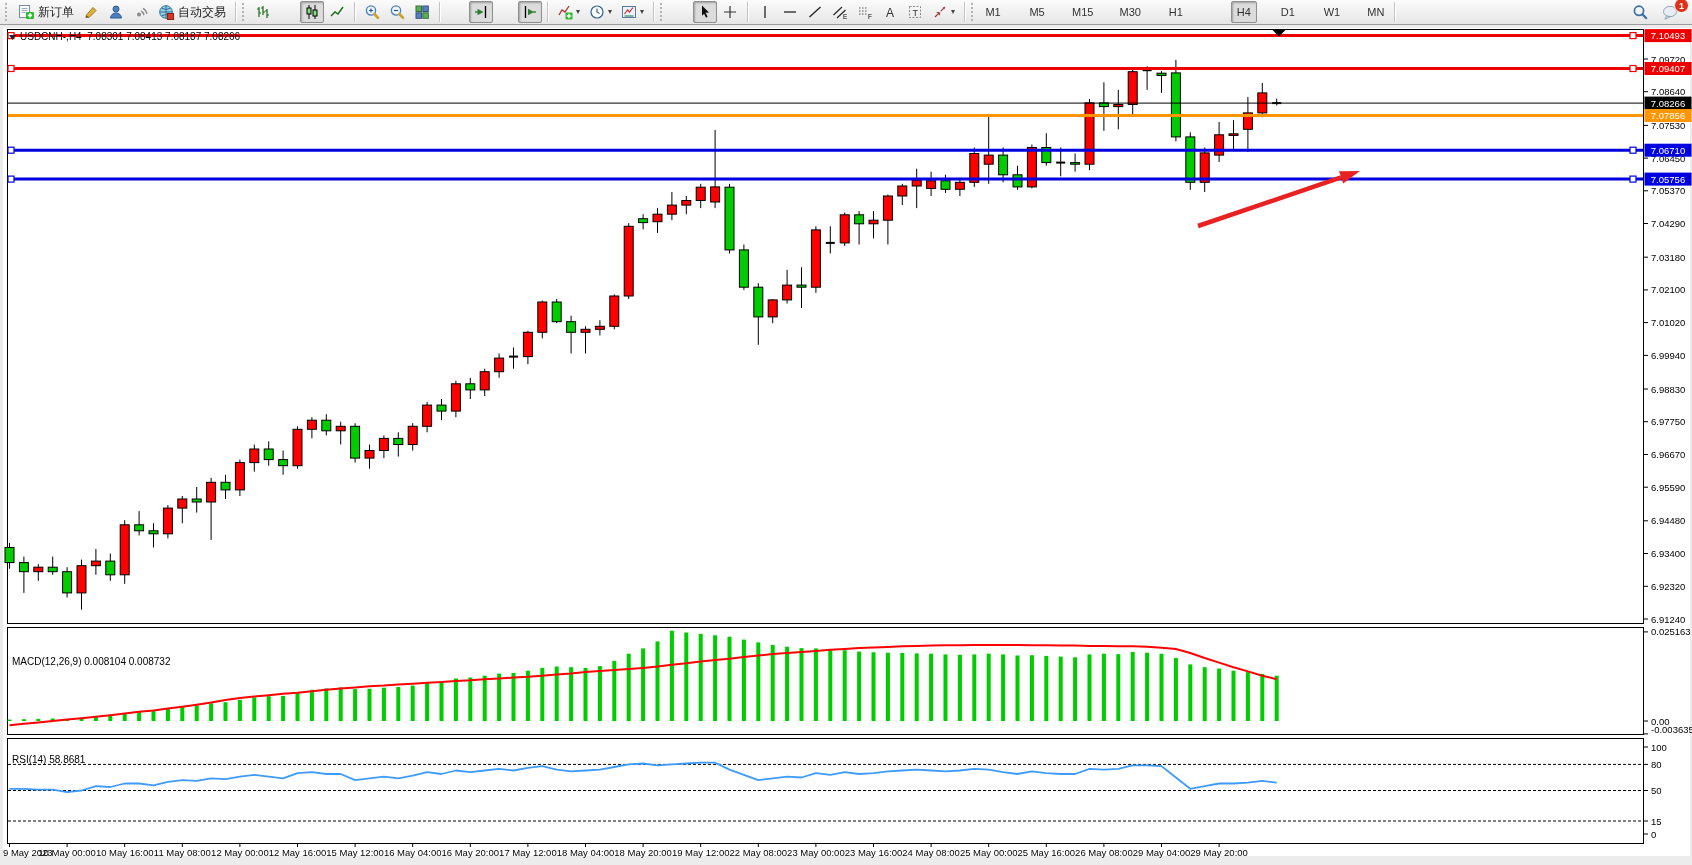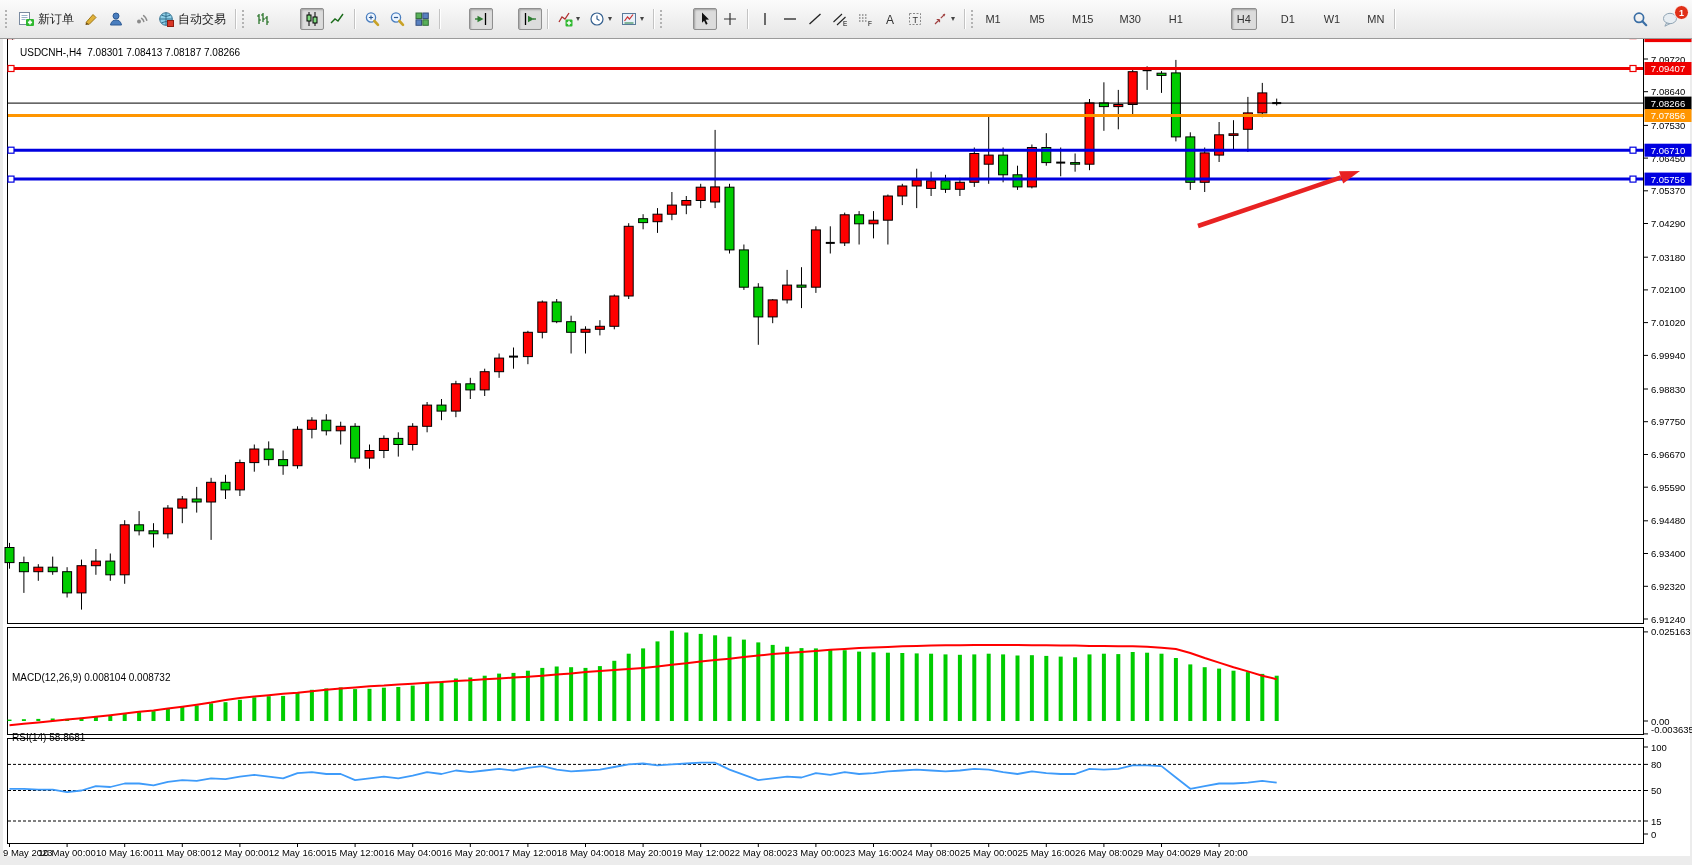--- a/index.html
+++ b/index.html
@@ -3,21 +3,21 @@
 <meta charset="utf-8">
 <style>
   html,body{margin:0;padding:0;}
   body{
     width:1692px;height:865px;overflow:hidden;position:relative;
     background:#ececec;font-family:"Liberation Sans",sans-serif;
     -webkit-font-smoothing:antialiased;
   }
   
   .toolbar{
-    position:absolute;top:0;left:0;width:1692px;height:39px;
+    position:absolute;top:0;left:0;width:1692px;height:25px;
     background:linear-gradient(#fbfbfb,#e6e6e6);
     border-bottom:1px solid #9b9b9b;
     display:flex;align-items:center;padding-left:4px;gap:1px;
     z-index:10;box-sizing:border-box;
   }
   .tbtn{
     height:22px;min-width:24px;display:flex;align-items:center;justify-content:center;
     border:1px solid transparent;border-radius:2px;padding:0 3px;gap:3px;
     font-size:12px;color:#222;box-sizing:border-box;flex:0 0 auto;
   }
@@ -32,24 +32,24 @@
   .tf{font-size:11px;color:#333;min-width:26px;justify-content:center;}
   .caret{font-size:8px;color:#444;line-height:1;}
   .right-group{margin-left:auto;display:flex;align-items:center;margin-right:8px;gap:4px;}
   .badge{
     position:absolute;top:-4px;right:-6px;background:#e03018;color:#fff;
     border-radius:50%;width:13px;height:13px;font-size:9px;font-weight:bold;
     display:flex;align-items:center;justify-content:center;border:1px solid #fff;
   }
   .chat-wrap{position:relative;}
   
-  .ovl{position:absolute;font-size:10px;color:#000;z-index:5;white-space:pre;margin-top:16px;}
+  .ovl{position:absolute;font-size:10px;color:#000;z-index:5;white-space:pre;}
   #symbol-title{left:20px;top:31px;}
   #macd-label{left:12px;top:656px;}
-  #rsi-label{left:12px;top:716px;}
+  #rsi-label{left:12px;top:754px;}
   #chart-svg{position:absolute;left:0;top:0;z-index:1;}
 </style>
 </head>
 <body>
 
 <div class="toolbar">
   <span class="grip"></span>
 
   <div class="tbtn">
     <span>

